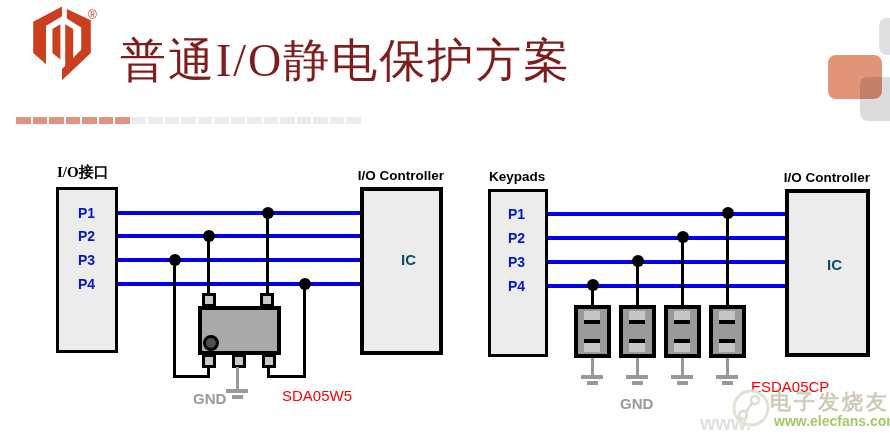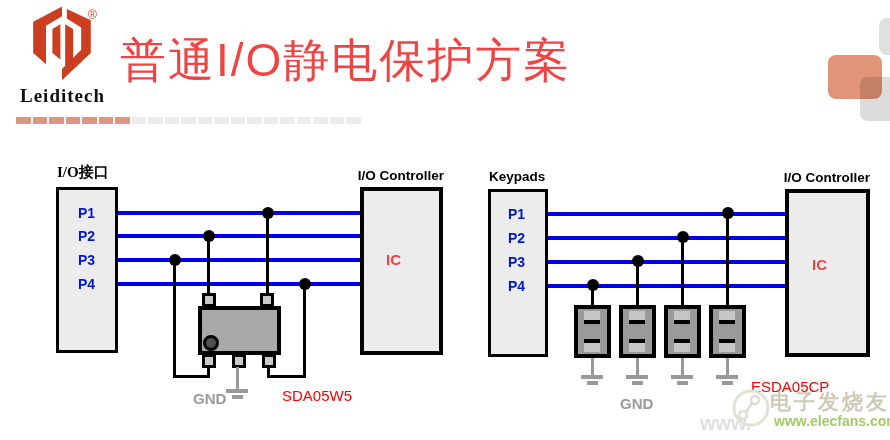--- a/index.html
+++ b/index.html
@@ -3,33 +3,33 @@
 <meta charset="utf-8">
 <style>
   html,body{margin:0;padding:0;}
   body{font-family:"Liberation Sans","DejaVu Sans",sans-serif;background:#fff;}
   #stage{position:relative;width:890px;height:440px;background:#ffffff;overflow:hidden;}
 
   .abs{position:absolute;}
 
   
   .brand-text{font-family:"Liberation Serif","DejaVu Serif",serif;font-weight:bold;font-size:19px;color:#111;letter-spacing:1px;}
-  .slide-title{font-family:Liberation Sans, sans-serif;color:#ef4444;font-size:46px;letter-spacing:2px;white-space:nowrap;}
+  .slide-title{font-family:Liberation Serif, serif;color:#7f1d1d;font-size:46px;letter-spacing:2px;white-space:nowrap;}
   .decor{border-radius:8px;}
   .seg-bar{display:flex;gap:2px;}
   .seg{width:14.5px;height:7px;}
   .seg.salmon{background:#dd9480;}
   .seg.gray{background:#ececec;}
 
   
   .dev-box{background:#ececec;border:3px solid #000;box-sizing:border-box;}
   .ctrl-box{background:#ececec;border:4px solid #000;box-sizing:border-box;}
   .box-label{font-weight:bold;font-size:13.5px;color:#000;white-space:nowrap;}
   .serif-label{font-family:"Liberation Serif","DejaVu Serif",serif;font-weight:bold;font-size:15px;color:#000;white-space:nowrap;}
-  .ic-label{font-weight:bold;font-size:15px;color:#ef4444;text-align:left;}
+  .ic-label{font-weight:bold;font-size:15px;color:#0c4a6e;text-align:right;}
   .pin-label{font-weight:bold;font-size:14px;color:#0018cc;height:16px;line-height:16px;}
   .sig-line{height:4px;background:#0000ee;z-index:1;}
   .wire{background:#000;z-index:2;}
   .gwire{background:#999;z-index:2;}
   .dot{width:12px;height:12px;border-radius:50%;background:#000;z-index:5;}
   .gnd-bar{background:#999;height:4px;z-index:2;}
   .gnd-text{font-weight:bold;font-size:15px;color:#999;}
   .part-label{font-size:15px;color:#fe0000;white-space:nowrap;}
 
   
@@ -52,21 +52,20 @@
 
 <div id="stage">
 
   <svg class="abs" style="left:22px;top:5px;" width="80" height="80" viewBox="0 0 100 100">
     <polygon points="50,2 14,21 14,60 30,74 30,26 50,14" fill="#cc3e20"></polygon>
     <polygon points="56,5 86,19 86,60 50,94 50,80 74,56 74,28 56,17" fill="#cc3e20"></polygon>
     <polygon points="38,30 48,24 48,68 38,60" fill="#cc3e20"></polygon>
     <polygon points="54,24 64,30 64,76 54,84" fill="#cc3e20"></polygon>
   </svg>
   <div class="abs" style="left:88px;top:8px;color:#cc3e20;font-size:12px;">®</div>
-  <div class="abs brand-text" style="left:20px;top:85px;">Leiditech</div>
 
   <div class="abs slide-title" style="left:120px;top:30px;">普通I/O静电保护方案</div>
 
   <div class="abs decor" style="left:879px;top:18px;width:26px;height:37px;background:#e0e0e0;"></div>
   <div class="abs decor" style="left:828px;top:55px;width:54px;height:44px;background:#e29478;"></div>
   <div class="abs decor" style="left:860px;top:77px;width:44px;height:44px;background:#dcdcdc;mix-blend-mode:multiply;"></div>
 
   <div class="abs seg-bar" style="left:16px;top:117px;">
     <div class="seg salmon"></div>
       <div class="seg salmon"></div>

